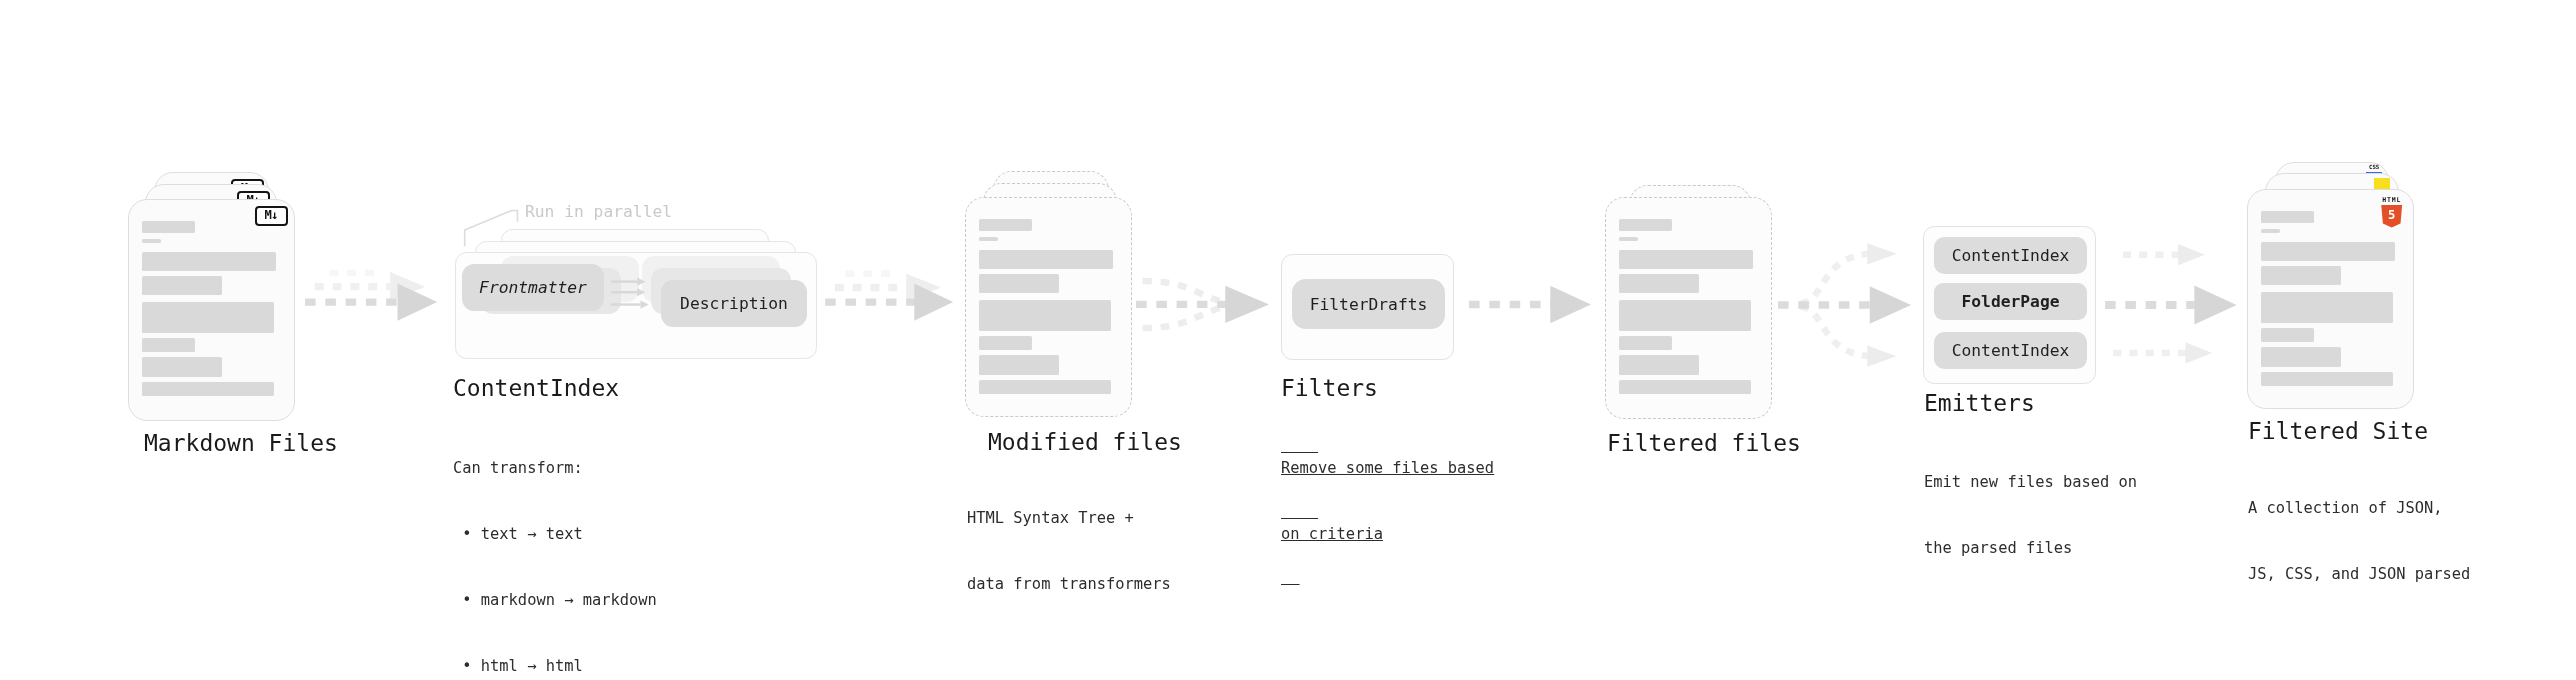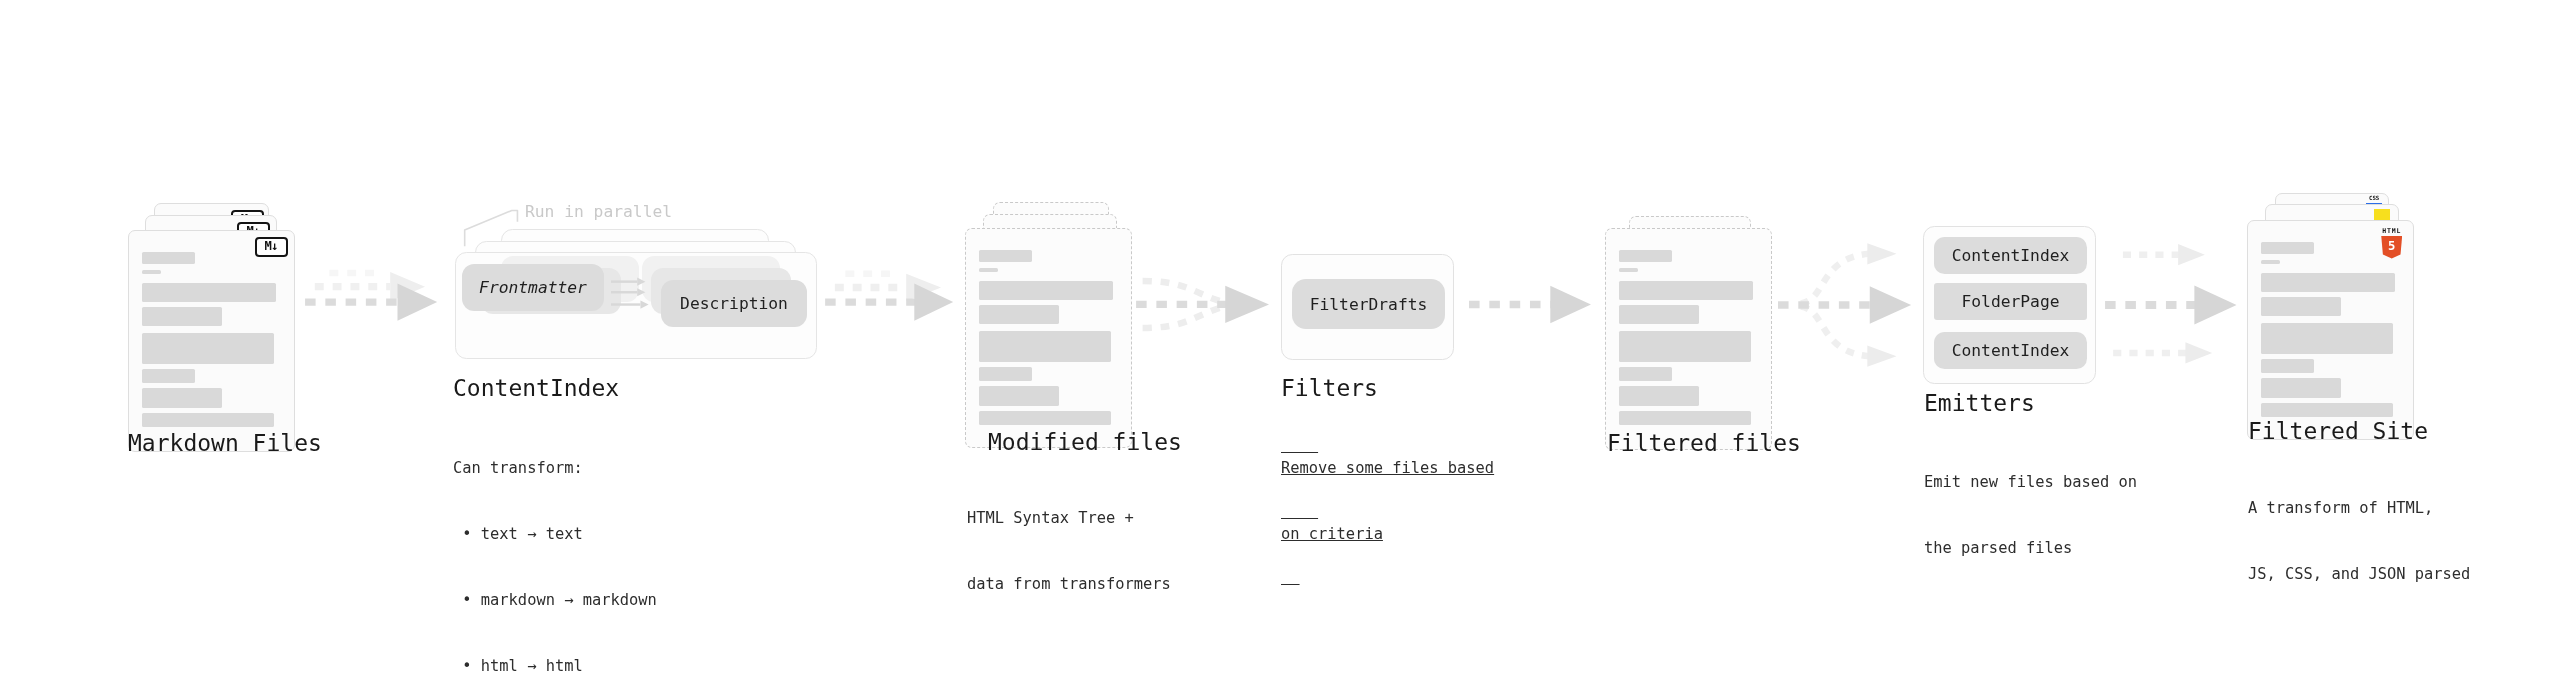--- a/index.html
+++ b/index.html
@@ -2,21 +2,21 @@
 <html style="font-size:13px"><head>
 <meta charset="utf-8">
 <style>
   html,body{margin:0;padding:0;}
   body{
     width:2576px;height:681px;position:relative;background:#ffffff;
     font-family:"DejaVu Sans Mono","Liberation Mono",monospace;
     overflow:hidden;color:#1a1a1a;
   }
   
-  .file-card{position:absolute;background:#fbfbfb;border:1.6px solid #dedede;border-radius:7px;box-sizing:border-box;margin-top:31px;}
+  .file-card{position:absolute;background:#fbfbfb;border:1.6px solid #dedede;border-radius:19px;box-sizing:border-box;}
   .file-card.dashed{border:1.6px dashed #c9c9c9;background:#fcfcfc;}
   .bars{padding:21px 0 0 13px;}
   .bar{background:#d9d9d9;border-radius:1.6px;}
   
   .md-icon{position:absolute;top:5.7px;right:6.5px;width:33px;height:20.3px;border:2.4px solid #141414;border-radius:4.1px;
     background:#fff;color:#141414;font-weight:bold;font-size:12.2px;line-height:15.4px;text-align:center;
     letter-spacing:-0.8px;box-sizing:border-box;}
   
   .panel{position:absolute;background:#fdfdfd;border:1.6px solid #e2e2e2;border-radius:11.4px;box-sizing:border-box;}
   .pane{position:absolute;background:#fdfdfd;border:1.6px solid #e5e5e5;border-radius:11.4px;box-sizing:border-box;}
@@ -57,21 +57,21 @@
         <div class="bar" style="width: 53px; height: 12.2px; margin-bottom: 5.7px;"></div>
         <div class="bar" style="width: 18.7px; height: 4.1px; margin-bottom: 9px;"></div>
         <div class="bar" style="width: 134px; height: 18.7px; margin-bottom: 5.7px;"></div>
         <div class="bar" style="width: 80px; height: 18.7px; margin-bottom: 6.5px;"></div>
         <div class="bar" style="width: 132px; height: 31px; margin-bottom: 5.7px;"></div>
         <div class="bar" style="width: 53px; height: 14px; margin-bottom: 4.9px;"></div>
         <div class="bar" style="width: 80px; height: 19.5px; margin-bottom: 4.9px;"></div>
         <div class="bar" style="width: 132px; height: 14px; margin-bottom: 0px;"></div>
       </div>
   </div>
-  <div class="stage-label" style="left:128px;top:430px;">Markdown Files</div>
+  <div class="stage-label" style="left:144px;top:430px;">Markdown Files</div>
 </div>
 
 <svg style="left:305px;top:264px;" width="142" height="77" viewBox="0 0 175 95">
   <line x1="30" y1="11" x2="95" y2="11" stroke="#f6f6f6" stroke-width="8" stroke-dasharray="11 11"></line>
   <line x1="12" y1="28" x2="105" y2="28" stroke="#f0f0f0" stroke-width="9" stroke-dasharray="11 11"></line>
   <polygon points="105,10 105,46 148,28" fill="#eeeeee"></polygon>
   <line x1="0" y1="47" x2="118" y2="47" stroke="#dbdbdb" stroke-width="9" stroke-dasharray="13 12"></line>
   <polygon points="114,24 114,70 163,47" fill="#d6d6d6"></polygon>
 </svg>
 
@@ -185,21 +185,21 @@
   <polygon points="110,4 110,30 146,17" fill="#ececec"></polygon>
   <path d="M 28,82 C 60,86 50,138 112,143" fill="none" stroke="#efefef" stroke-width="8" stroke-dasharray="10 10"></path>
   <polygon points="110,130 110,156 146,143" fill="#ececec"></polygon>
   <line x1="0" y1="80" x2="116" y2="80" stroke="#dbdbdb" stroke-width="9" stroke-dasharray="13 12"></line>
   <polygon points="113,57 113,103 164,80" fill="#d6d6d6"></polygon>
 </svg>
 
 <div>
   <div class="panel" style="left:1923px;top:226px;width:173px;height:158px;"></div>
   <div class="pill" style="left:1934px;top:237px;width:153px;height:37px;border-radius:10.6px;">ContentIndex</div>
-  <div class="pill" style="left:1934px;top:283px;width:153px;height:37px;border-radius:3px;">FolderPage</div>
+  <div class="pill" style="left:1934px;top:283px;width:153px;height:37px;border-radius:9px;font-weight:bold;">FolderPage</div>
   <div class="pill" style="left:1934px;top:332px;width:153px;height:37px;border-radius:10.6px;">ContentIndex</div>
   <div class="stage-label" style="left:1924px;top:390px;">Emitters</div>
   <div class="body-text" style="left:1924px;top:427px;">
     <div>Emit new files based on</div>
     <div>the parsed files</div>
   </div>
 </div>
 
 <svg style="left:2101px;top:240px;" width="138" height="130" viewBox="0 0 170 160">
   <line x1="27" y1="18" x2="96" y2="18" stroke="#efefef" stroke-width="8" stroke-dasharray="10 10"></line>
@@ -231,17 +231,17 @@
         <div class="bar" style="width: 134px; height: 18.7px; margin-bottom: 5.7px;"></div>
         <div class="bar" style="width: 80px; height: 18.7px; margin-bottom: 6.5px;"></div>
         <div class="bar" style="width: 132px; height: 31px; margin-bottom: 5.7px;"></div>
         <div class="bar" style="width: 53px; height: 14px; margin-bottom: 4.9px;"></div>
         <div class="bar" style="width: 80px; height: 19.5px; margin-bottom: 4.9px;"></div>
         <div class="bar" style="width: 132px; height: 14px; margin-bottom: 0px;"></div>
       </div>
   </div>
   <div class="stage-label" style="left:2248px;top:418px;">Filtered Site</div>
   <div class="body-text" style="left:2248px;top:453px;">
-    <div>A transform of HTML,</div>
+    <div>A collection of JSON,</div>
     <div>JS, CSS, and JSON parsed</div>
   </div>
 </div>
 
 
 </body></html>

